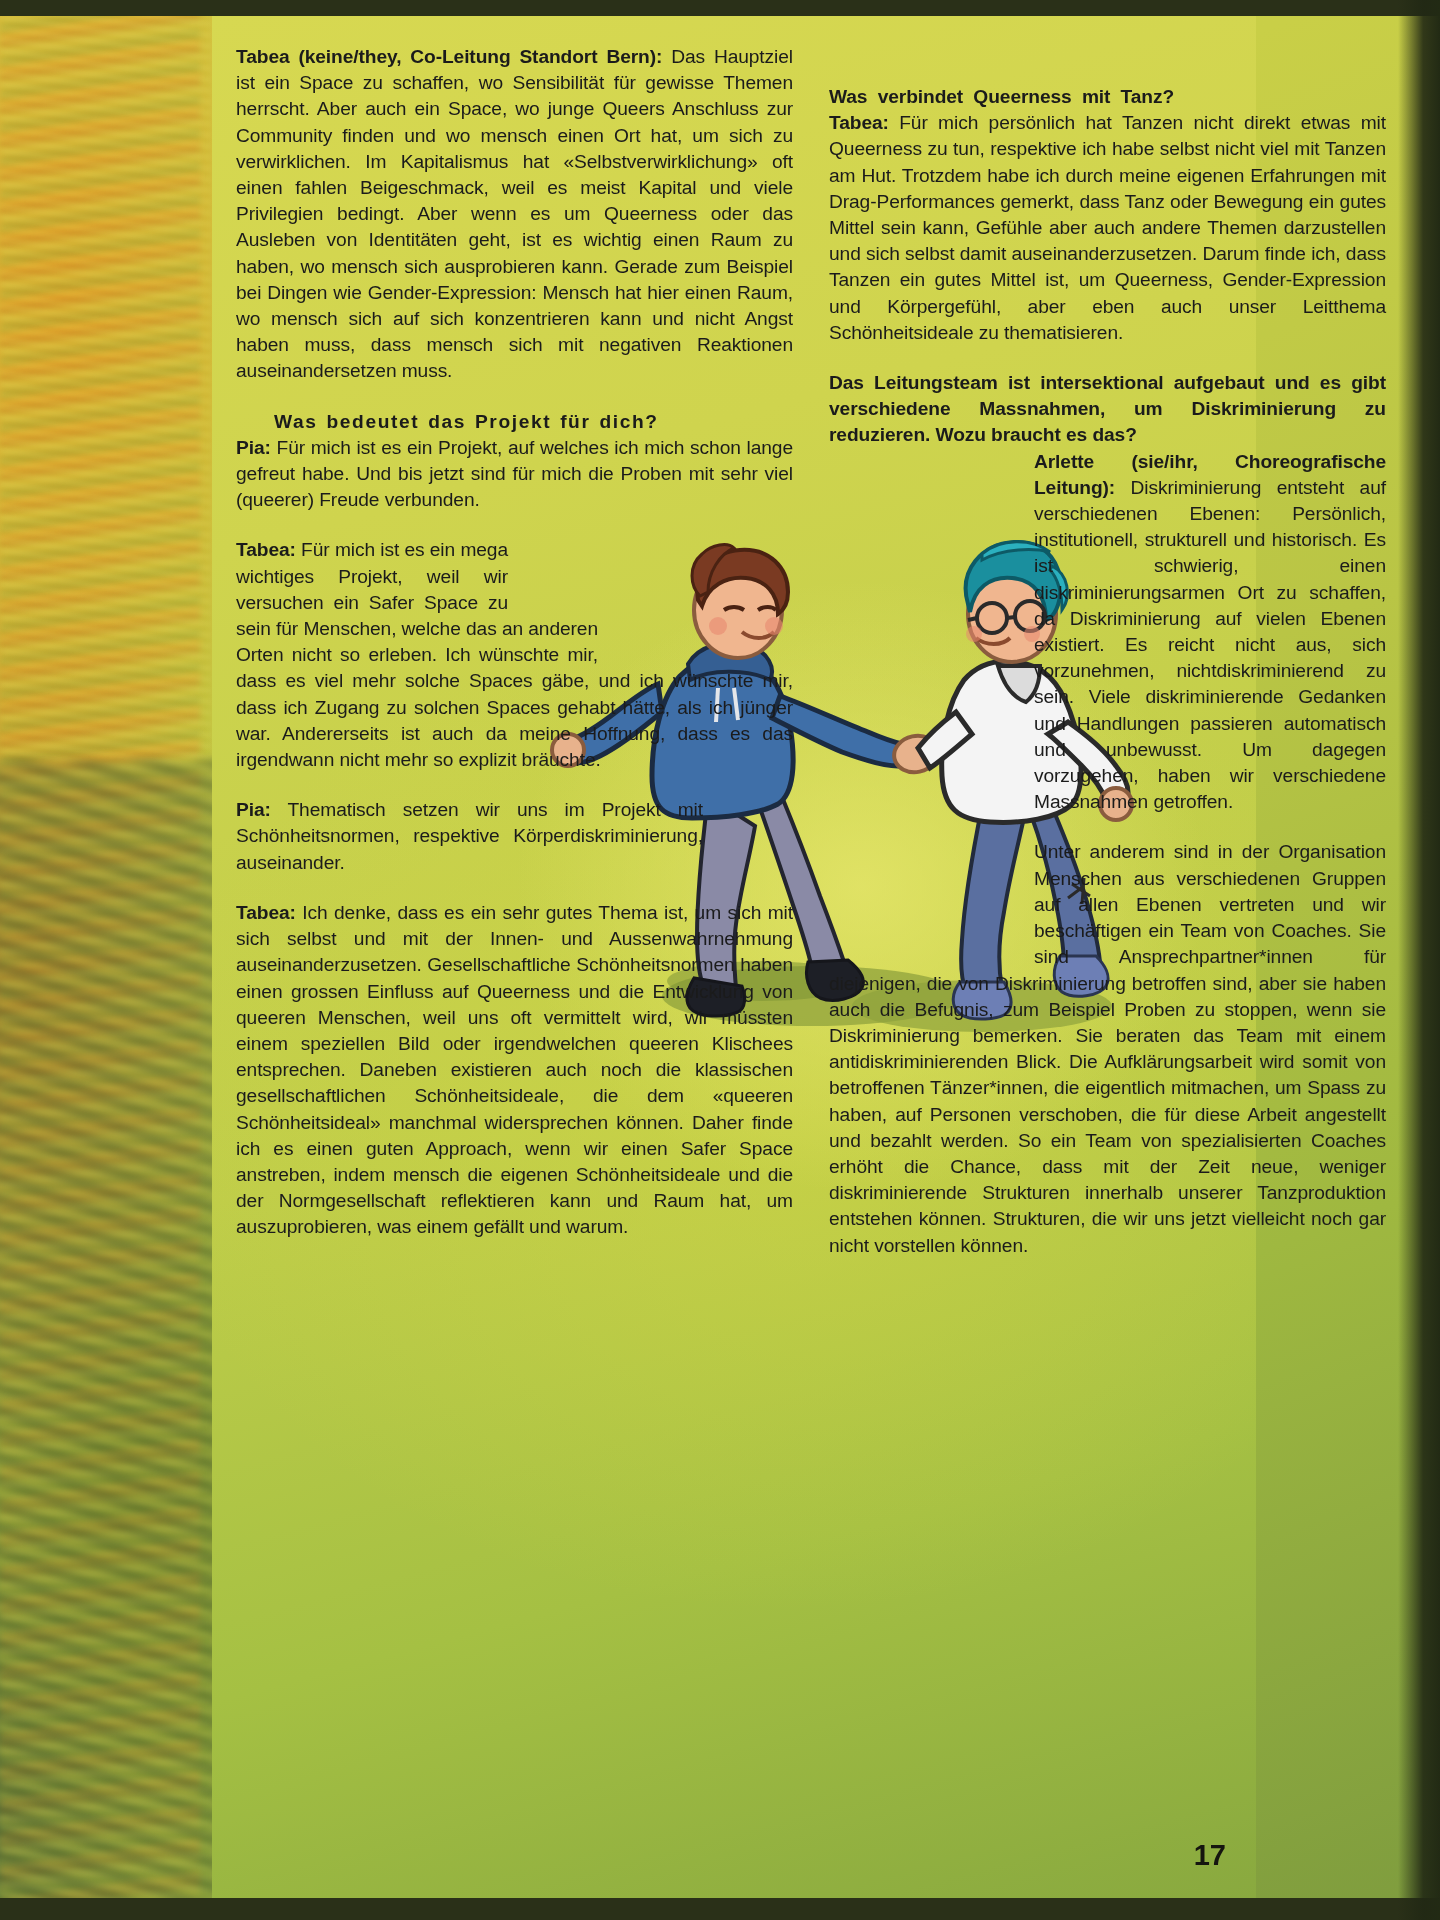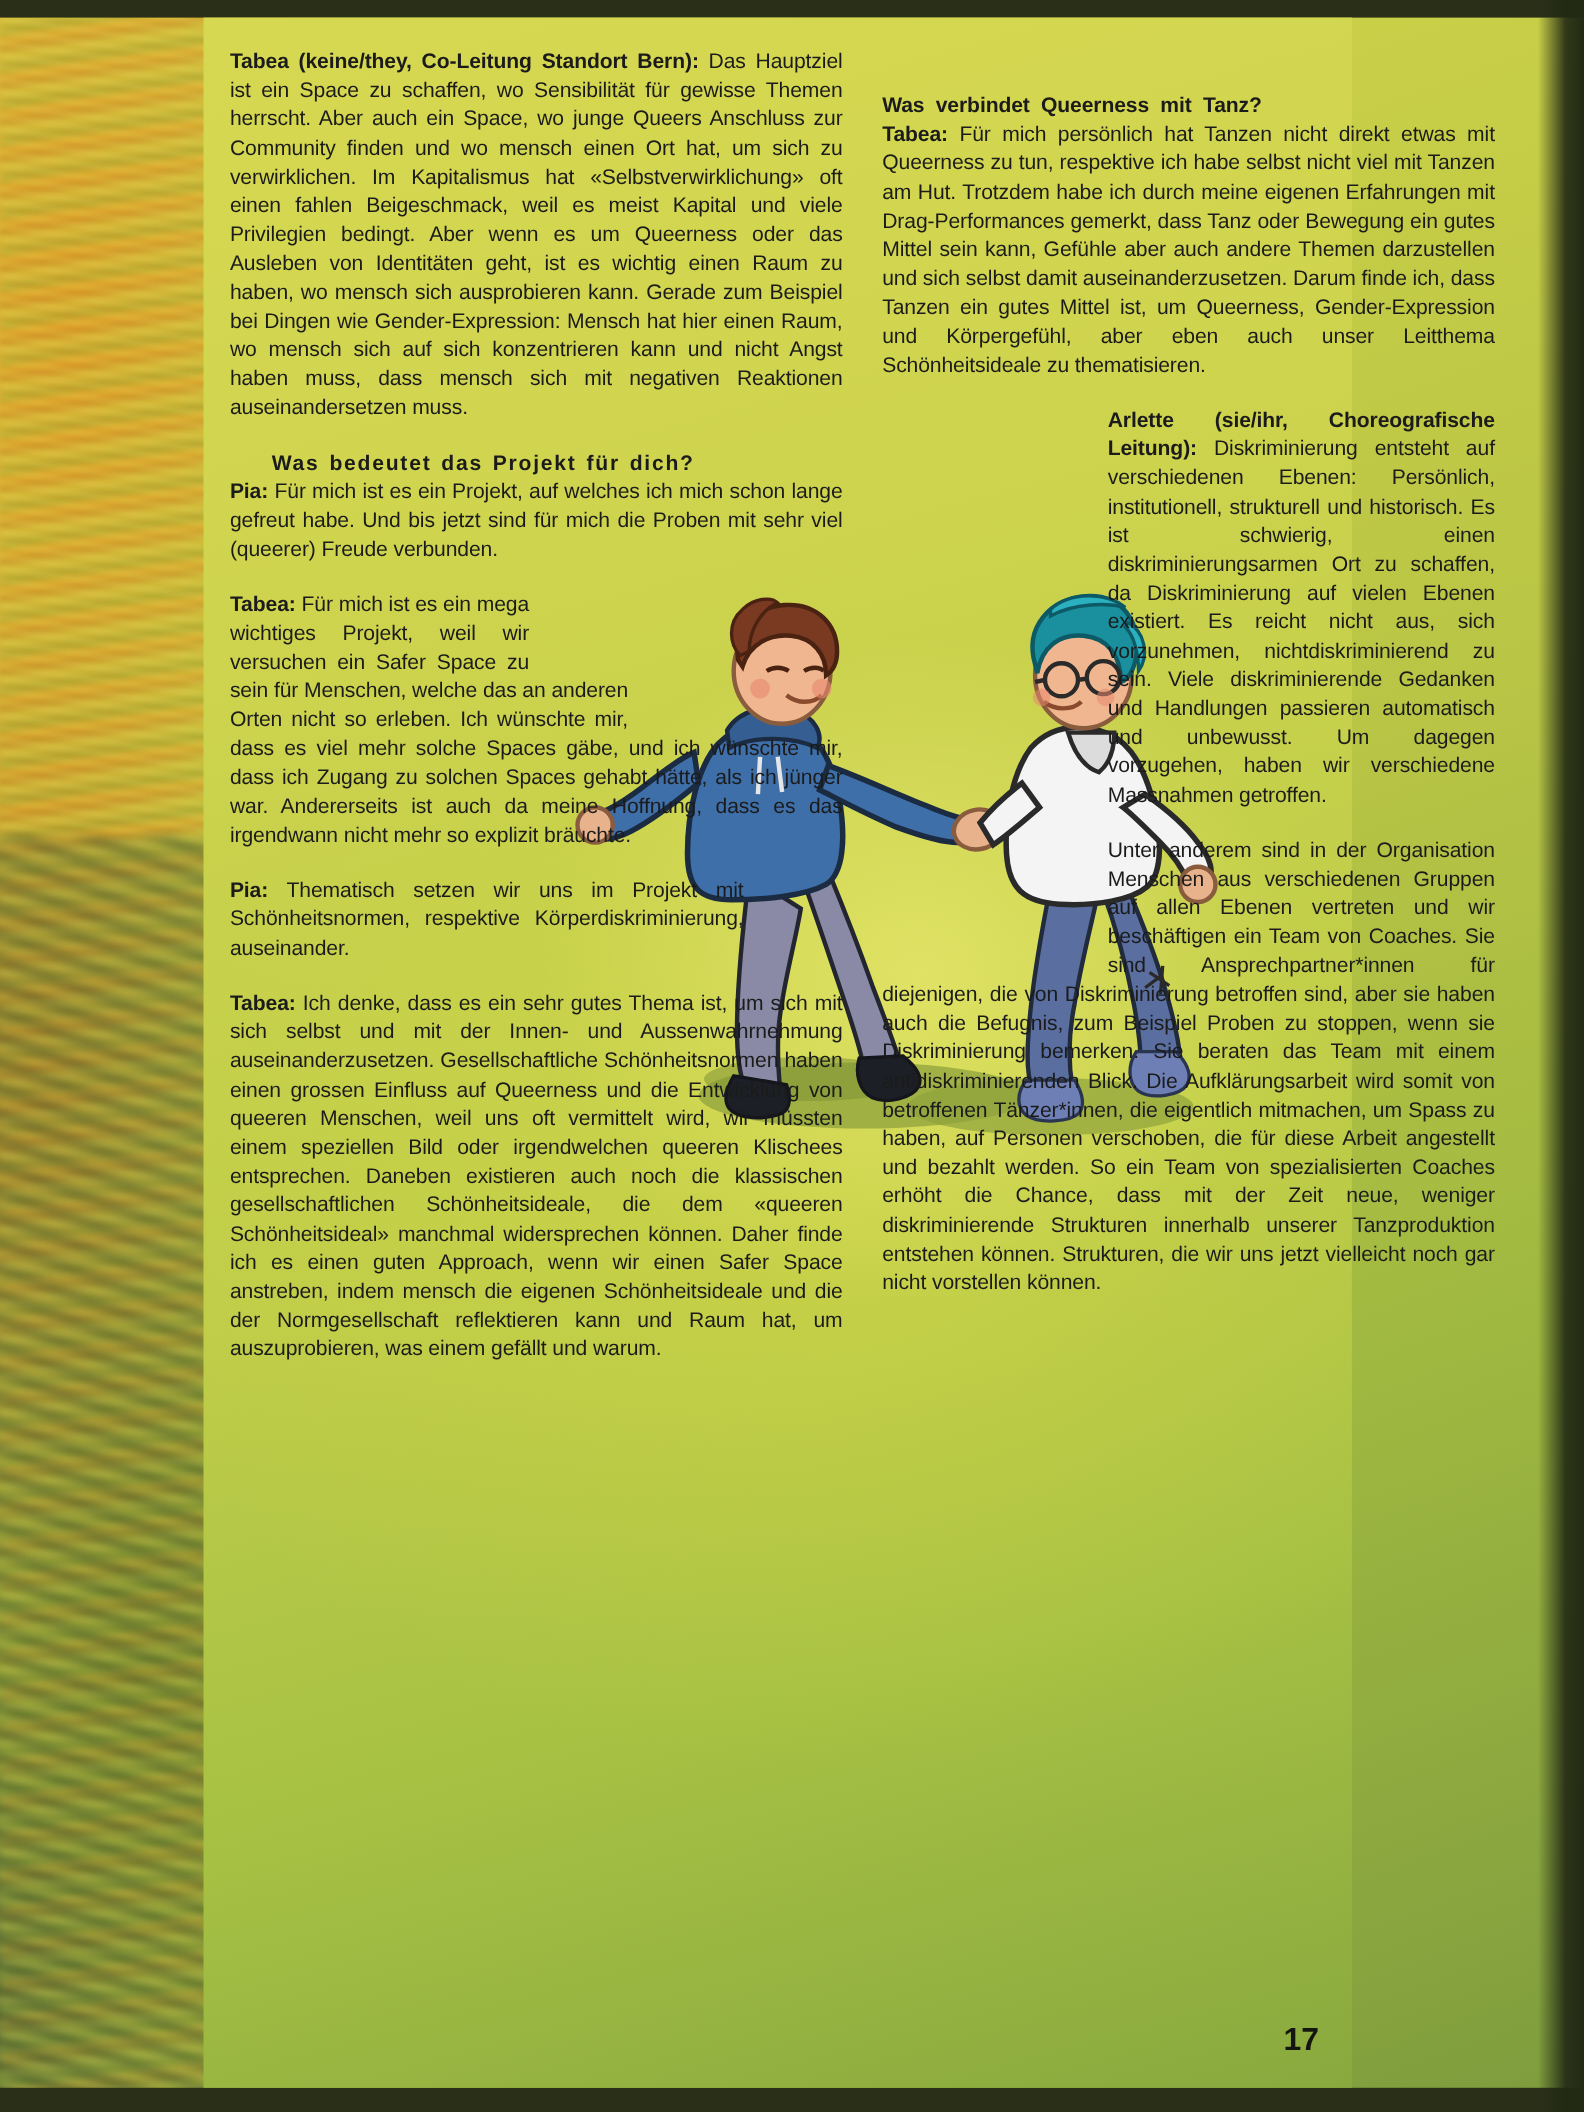--- a/index.html
+++ b/index.html
@@ -82,21 +82,21 @@
   }
   .bottom-dark {
     position: absolute;
     left: 0; bottom: 0; width: 1440px; height: 22px;
     background: #2a3018;
   }
 
   
   .content {
     position: absolute;
-    left: 185px;
+    left: 212px;
     top: 16px;
     width: 1044px;
     height: 1882px;
     background:
       radial-gradient(ellipse 900px 700px at 55% 58%, rgba(210,214,70,0.55), rgba(210,214,70,0) 72%),
       linear-gradient(165deg, #d7d851 0%, #cfd44e 25%, #bfcd49 55%, #a5c043 78%, #89a93f 100%);
   }
   .glow {
     position: absolute;
     left: 300px; top: 560px;
@@ -281,20 +281,21 @@
       </div>
 
       <div class="col">
 
         <h3 class="q spread2">Was verbindet Queerness mit Tanz?</h3>
 
         <p>
           <span class="speaker">Tabea:</span><span> Für mich persönlich hat Tanzen nicht direkt etwas mit Queerness zu tun, respektive ich habe selbst nicht viel mit Tanzen am Hut. Trotzdem habe ich durch meine eigenen Erfahrungen mit Drag-Performances gemerkt, dass Tanz oder Bewegung ein gutes Mittel sein kann, Gefühle aber auch andere Themen darzustellen und sich selbst damit auseinanderzusetzen. Darum finde ich, dass Tanzen ein gutes Mittel ist, um Queerness, Gender-Expression und Körpergefühl, aber eben auch unser Leitthema Schönheitsideale zu thematisieren.</span>
         </p>
 
+        <h3 class="q">Das Leitungsteam ist intersektional aufgebaut und es gibt verschiedene Massnahmen, um Diskriminierung zu reduzieren. Wozu braucht es das?</h3>
         <p>
           <span class="wrap-r1"></span>
           <span class="speaker">Arlette (sie/ihr, Choreografische Leitung):</span><span> Diskriminierung entsteht auf verschiedenen Ebenen: Persönlich, institutionell, strukturell und historisch. Es ist schwierig, einen diskriminierungsarmen Ort zu schaffen, da Diskriminierung auf vielen Ebenen existiert. Es reicht nicht aus, sich vorzunehmen, nichtdiskriminierend zu sein. Viele diskriminierende Gedanken und Handlungen passieren automatisch und unbewusst. Um dagegen vorzugehen, haben wir verschiedene Massnahmen getroffen.</span>
         </p>
 
         <p>
           <span>Unter anderem sind in der Organisation Menschen aus verschiedenen Gruppen auf allen Ebenen vertreten und wir beschäftigen ein Team von Coaches. Sie sind Ansprechpartner*innen für diejenigen, die von Diskriminierung betroffen sind, aber sie haben auch die Befugnis, zum Beispiel Proben zu stoppen, wenn sie Diskriminierung bemerken. Sie beraten das Team mit einem antidiskriminierenden Blick. Die Aufklärungsarbeit wird somit von betroffenen Tänzer*innen, die eigentlich mitmachen, um Spass zu haben, auf Personen verschoben, die für diese Arbeit angestellt und bezahlt werden. So ein Team von spezialisierten Coaches erhöht die Chance, dass mit der Zeit neue, weniger diskriminierende Strukturen innerhalb unserer Tanzproduktion entstehen können. Strukturen, die wir uns jetzt vielleicht noch gar nicht vorstellen können.</span>
         </p>
 
       </div>

